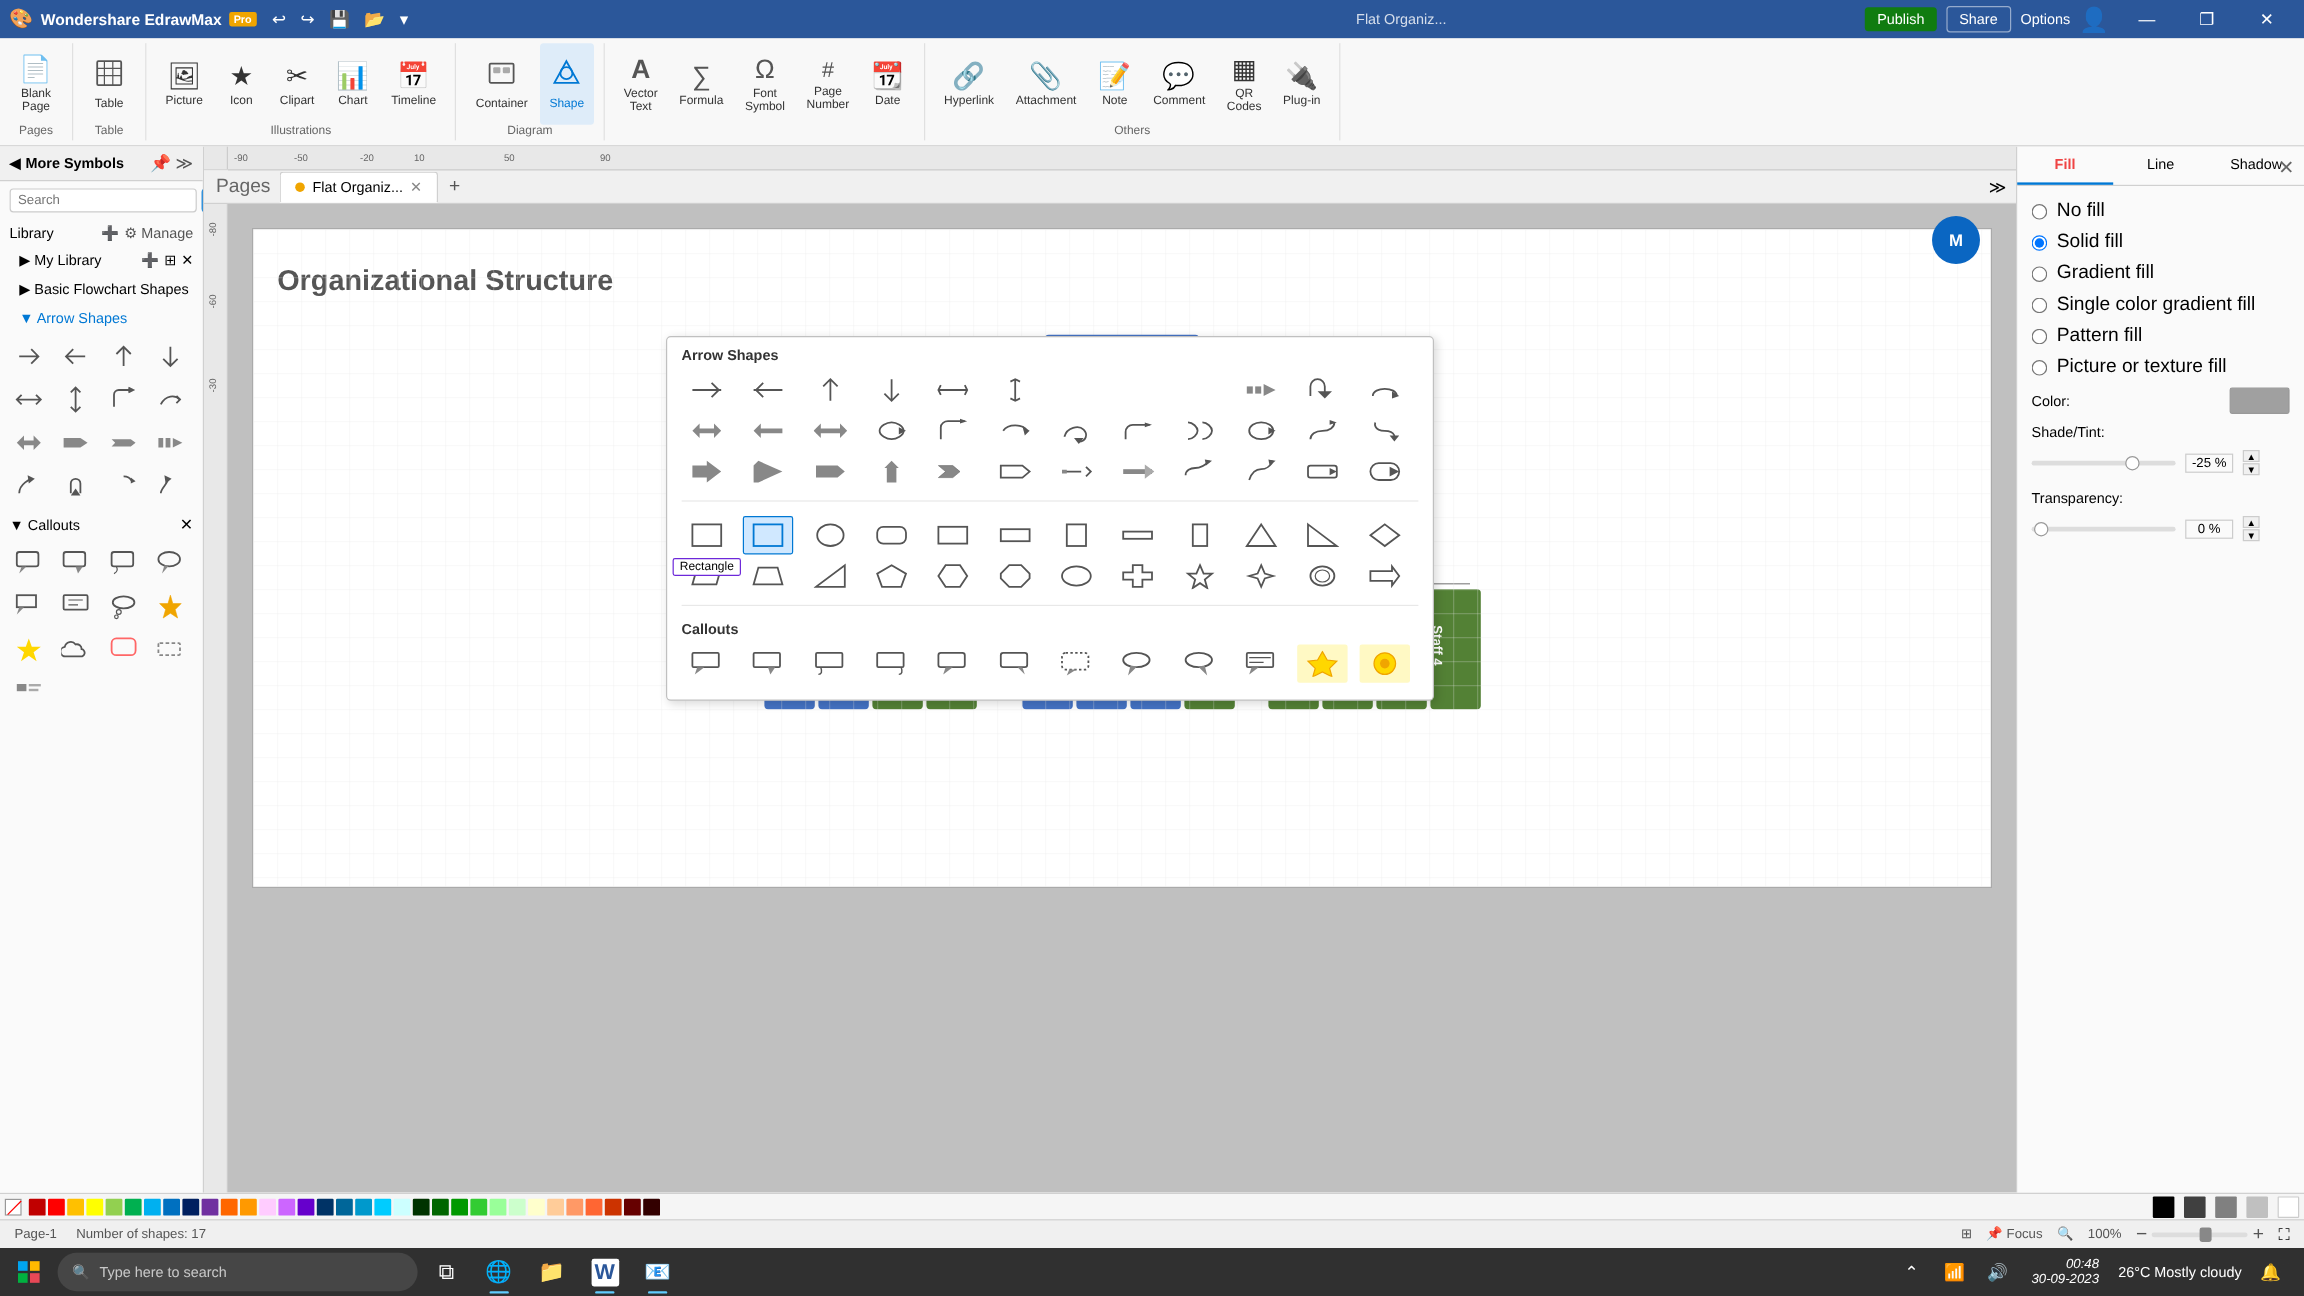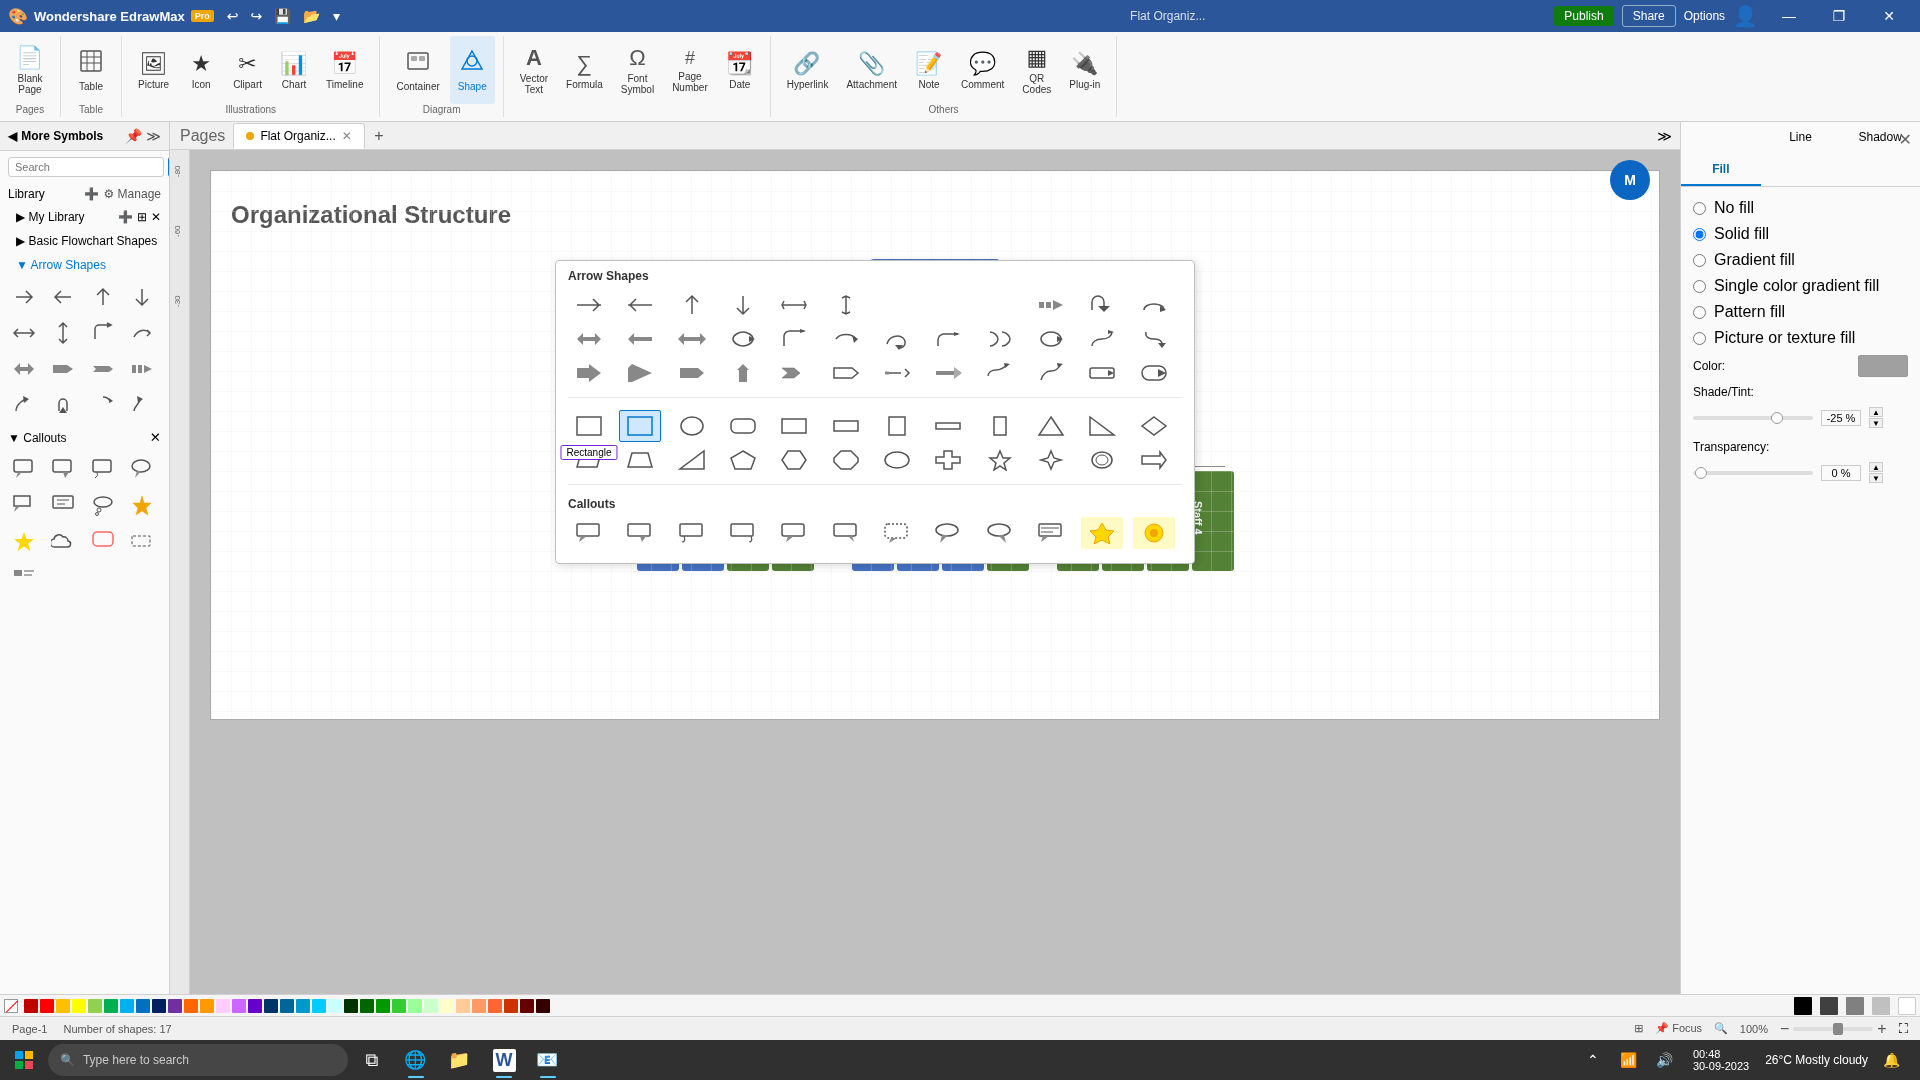--- a/index.html
+++ b/index.html
@@ -157,21 +157,21 @@
       background: #fafafa;
       border-left: 1px solid #d0d0d0;
       display: flex;
       flex-direction: column;
     }
     .right-panel-tabs {
       display: flex;
       border-bottom: 1px solid #d0d0d0;
     }
     .right-tab { flex: 1; padding: 8px 4px; text-align: center; cursor: pointer; font-size: 12px; border-bottom: 2px solid transparent; }
-    .right-tab.active { color: #0369a1; border-bottom: 2px solid #0078d4; font-weight: 600; margin-top: 32px; }
+    .right-tab.active { color: #ef4444; border-bottom: 2px solid #0078d4; font-weight: 600; }
     .right-panel-content { flex: 1; padding: 12px; overflow-y: auto; }
     .fill-option { display: flex; align-items: center; gap: 8px; margin-bottom: 8px; }
     .fill-option input[type=radio] { cursor: pointer; }
     .fill-option label { font-size: 16px; cursor: pointer; }
     .fill-color-row { display: flex; align-items: center; justify-content: space-between; margin-bottom: 8px; margin-top: 4px; }
     .fill-color-box { width: 50px; height: 22px; background: #a0a0a0; border: 1px solid #999; border-radius: 2px; cursor: pointer; }
     .shade-row { display: flex; align-items: center; justify-content: space-between; margin-bottom: 8px; }
     .slider-track { width: 120px; height: 4px; background: #ddd; border-radius: 2px; position: relative; cursor: pointer; }
     .slider-thumb { width: 12px; height: 12px; background: white; border: 1px solid #999; border-radius: 50%; position: absolute; top: -4px; left: 70%; }
     .close-panel-btn { position: absolute; top: 8px; right: 8px; background: none; border: none; cursor: pointer; font-size: 16px; color: #666; }
@@ -257,21 +257,21 @@
       padding: 0 12px;
       gap: 8px;
       color: rgba(255,255,255,0.7);
       font-size: 12px;
       cursor: pointer;
     }
     .taskbar-apps { display: flex; align-items: center; gap: 4px; }
     .taskbar-app { width: 40px; height: 40px; display: flex; align-items: center; justify-content: center; cursor: pointer; border-radius: 4px; position: relative; }
     .taskbar-app.active::after { content: ''; position: absolute; bottom: 2px; left: 50%; transform: translateX(-50%); width: 16px; height: 2px; background: #60cdff; border-radius: 1px; }
     .taskbar-right { margin-left: auto; display: flex; align-items: center; gap: 4px; padding-right: 8px; }
-    .taskbar-clock { color: white; font-size: 11px; text-align: left; padding: 0 8px; cursor: pointer; }
+    .taskbar-clock { color: white; font-size: 11px; text-align: right; padding: 0 8px; cursor: pointer; font-style: italic; }
     .taskbar-icon { width: 32px; height: 32px; display: flex; align-items: center; justify-content: center; cursor: pointer; color: white; font-size: 14px; }
 
     .layout { display: flex; flex-direction: column; height: 1080px; }
     .app-body { display: flex; flex: 1; overflow: hidden; }
     .center-area { flex: 1; display: flex; flex-direction: column; overflow: hidden; }
   </style>
 </head>
 <body>
 
 <div class="layout">
@@ -664,20 +664,34 @@
               <rect x="2" y="4" width="8" height="6" fill="#888"></rect>
               <rect x="12" y="4" width="10" height="2" fill="#aaa"></rect>
               <rect x="12" y="8" width="8" height="2" fill="#aaa"></rect>
             </svg>
           </div>
       </div>
     </div>
 
     <div class="center-area">
 
+      <div style="display:flex; height:20px; border-bottom:1px solid #ccc;">
+        <div style="width:20px; background:#e8e8e8; border-right:1px solid #ccc;"></div>
+        <div class="ruler-h" style="flex:1;">
+          <svg width="100%" height="20" style="position:absolute;top:0;left:0;">
+
+            <text x="5" y="12" font-size="8" fill="#666">-90</text>
+            <text x="55" y="12" font-size="8" fill="#666">-50</text>
+            <text x="110" y="12" font-size="8" fill="#666">-20</text>
+            <text x="155" y="12" font-size="8" fill="#666">10</text>
+            <text x="230" y="12" font-size="8" fill="#666">50</text>
+            <text x="310" y="12" font-size="8" fill="#666">90</text>
+          </svg>
+        </div>
+      </div>
 
       <div class="tabs-bar">
         <div style="font-size:16px;color:#666;cursor:pointer;padding:0 6px;">Pages</div>
         <div class="tab active">
           <span style="width:8px;height:8px;background:#f0a500;border-radius:50%;display:inline-block;"></span>
           <span>Flat Organiz...</span>
           <span style="cursor:pointer;color:#888;">✕</span>
         </div>
         <div class="tab-add">+</div>
         <div style="margin-left:auto;display:flex;align-items:center;gap:4px;padding-right:8px;">

